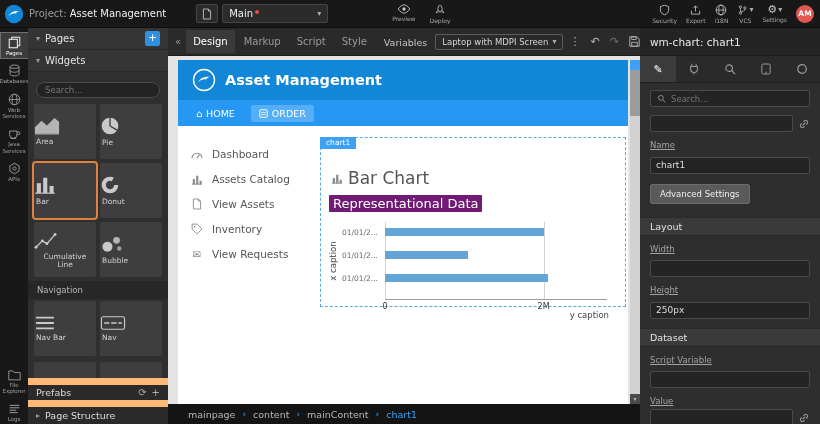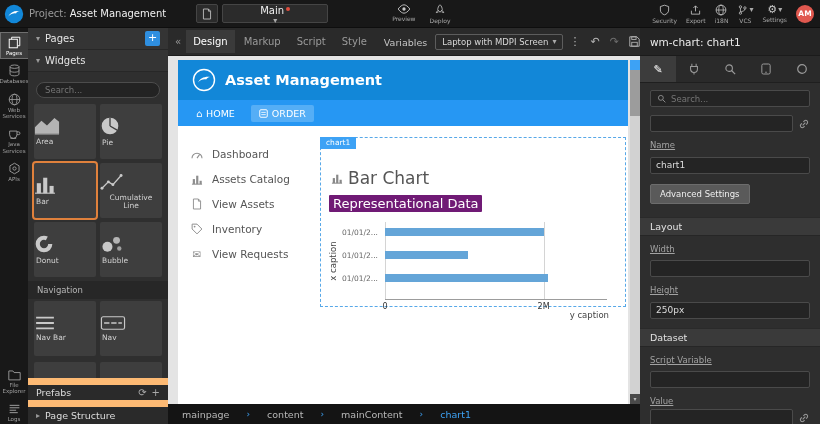--- a/index.html
+++ b/index.html
@@ -9,21 +9,21 @@
   .ic { display:block; }
   svg { display:block; }
 
   
   .topbar { position:absolute; top:0; left:0; right:0; height:28px; background:#181818; display:flex; align-items:center; z-index:9; border-bottom:1px solid #0e0e0e; }
   .logo { margin:0 5px 0 4px; }
   .proj { font-size:10px; white-space:nowrap; }
   .proj .dim { color:#9a9a9a; }
   .proj .nm { color:#f0f0f0; }
   .pagebox { margin-left:30px; width:22px; height:19px; background:#2b2b2b; border:1px solid #454545; border-radius:2px; display:flex; align-items:center; justify-content:center; color:#bbb; }
-  .pagesel { margin-left:4px; width:106px; height:19px; background:#2b2b2b; border:1px solid #454545; border-radius:2px; display:flex; align-items:center; padding:0 6px; font-size:10px; color:#f0f0f0;flex-direction:column; }
+  .pagesel { margin-left:4px; width:106px; height:19px; background:#2b2b2b; border:1px solid #454545; border-radius:2px; display:flex; align-items:center; padding:0 6px; font-size:10px; color:#f0f0f0; }
   .pagesel .grow { flex:1; display:flex; align-items:flex-start; gap:2px; }
   .dot { width:4px; height:4px; border-radius:50%; background:#e04f3f; margin-top:2px; }
   .caret { color:#aaa; font-size:8px; }
   .tb-center { display:flex; gap:14px; margin-left:64px; }
   .tb-act { display:flex; flex-direction:column; align-items:center; color:#c8c8c8; cursor:pointer; }
   .tb-act .albl, .tb-ract .albl { font-size:6px; color:#a8a8a8; margin-top:1px; white-space:nowrap; }
   .tb-right { margin-left:auto; display:flex; align-items:center; gap:9px; padding-right:6px; }
   .tb-ract { display:flex; flex-direction:column; align-items:center; color:#c8c8c8; cursor:pointer; }
   .tb-ract .irow { display:flex; align-items:center; gap:1px; }
   .avatar { width:18px; height:18px; border-radius:50%; background:#e0584f; color:#fff; font-size:7.5px; font-weight:bold; display:flex; align-items:center; justify-content:center; }
@@ -93,21 +93,21 @@
   .tick { position:absolute; top:calc(100% + 3px); transform:translateX(-50%); font-size:8px; color:#333; }
   .ycap { position:absolute; right:8px; bottom:0; font-size:8.5px; color:#444; }
 
   
   .scroll { position:absolute; right:0; top:4px; width:10px; bottom:0; background:#d2d2d2; }
   .sc-up { height:10px; background:#3da2f5; cursor:pointer; }
   .sc-thumb { height:46px; background:#9c9c9c; cursor:pointer; }
   .sc-down { position:absolute; bottom:0; left:0; right:0; height:10px; background:#4a4a4a; color:#bbb; font-size:6px; text-align:center; line-height:10px; cursor:pointer; }
 
   
-  .breadcrumb { position:absolute; left:0; right:0; bottom:0; height:20px; background:#141414; display:flex; align-items:center; gap:17px; padding:0 14px; font-size:9.5px; color:#b8b8b8; }
+  .breadcrumb { position:absolute; left:0; right:0; bottom:0; height:20px; background:#141414; display:flex; align-items:center; gap:7px; padding:0 20px; font-size:9.5px; color:#b8b8b8; }
   .bc-sep { color:#3da2f5; font-size:9px; }
   .bc-active { color:#3da2f5; cursor:pointer; }
   .bc-it { cursor:pointer; }
 
   
   .rpanel { position:absolute; top:28px; left:640px; right:0; bottom:0; background:#2e2e2e; overflow:hidden; }
   .rp-header { height:28px; background:#242424; border-bottom:1px solid #1b1b1b; display:flex; align-items:center; padding:0 10px; font-size:10.5px; color:#ececec; }
   .rp-tabs { height:27px; display:flex; background:#2a2a2a; border-bottom:1px solid #1f1f1f; }
   .rp-tab { flex:1; display:flex; align-items:center; justify-content:center; color:#9a9a9a; cursor:pointer; }
   .rp-tab.active { background:#3c3c3c; color:#fff; }
@@ -328,37 +328,37 @@
               <path d="M1 20h22" stroke="currentColor" stroke-width="1.2"></path>
               <rect x="3" y="9" width="4.5" height="11" fill="currentColor"></rect>
               <rect x="10" y="3" width="4.5" height="17" fill="currentColor"></rect>
               <rect x="17" y="12" width="4.5" height="8" fill="currentColor"></rect>
             </svg>
           </span>
         <span class="t-lbl">Bar</span>
       </div>
       <div class="tile">
         <span class="ic">
+            <svg width="20" height="20" viewBox="0 0 24 24">
+              <circle cx="12" cy="12" r="7.5" fill="none" stroke="currentColor" stroke-width="5" stroke-dasharray="38 9"></circle>
+            </svg>
+          </span>
+        <span class="t-lbl">Donut</span>
+      </div>
+      <div class="tile">
+        <span class="ic">
             <svg width="24" height="20" viewBox="0 0 26 22">
               <path d="M2 19L9 12l5 3 9-10" fill="none" stroke="currentColor" stroke-width="1.4"></path>
               <circle cx="2" cy="19" r="1.6" fill="currentColor"></circle>
               <circle cx="9" cy="12" r="1.6" fill="currentColor"></circle>
               <circle cx="14" cy="15" r="1.6" fill="currentColor"></circle>
               <circle cx="23" cy="5" r="1.6" fill="currentColor"></circle>
             </svg>
           </span>
         <span class="t-lbl">Cumulative Line</span>
-      </div>
-      <div class="tile">
-        <span class="ic">
-            <svg width="20" height="20" viewBox="0 0 24 24">
-              <circle cx="12" cy="12" r="7.5" fill="none" stroke="currentColor" stroke-width="5" stroke-dasharray="38 9"></circle>
-            </svg>
-          </span>
-        <span class="t-lbl">Donut</span>
       </div>
       <div class="tile">
         <span class="ic">
             <svg width="24" height="20" viewBox="0 0 26 22">
               <circle cx="8" cy="14" r="5.5" fill="currentColor"></circle>
               <circle cx="18" cy="7" r="3.8" fill="currentColor" opacity="0.85"></circle>
               <circle cx="21" cy="16" r="2.4" fill="currentColor" opacity="0.7"></circle>
             </svg>
           </span>
         <span class="t-lbl">Bubble</span>

